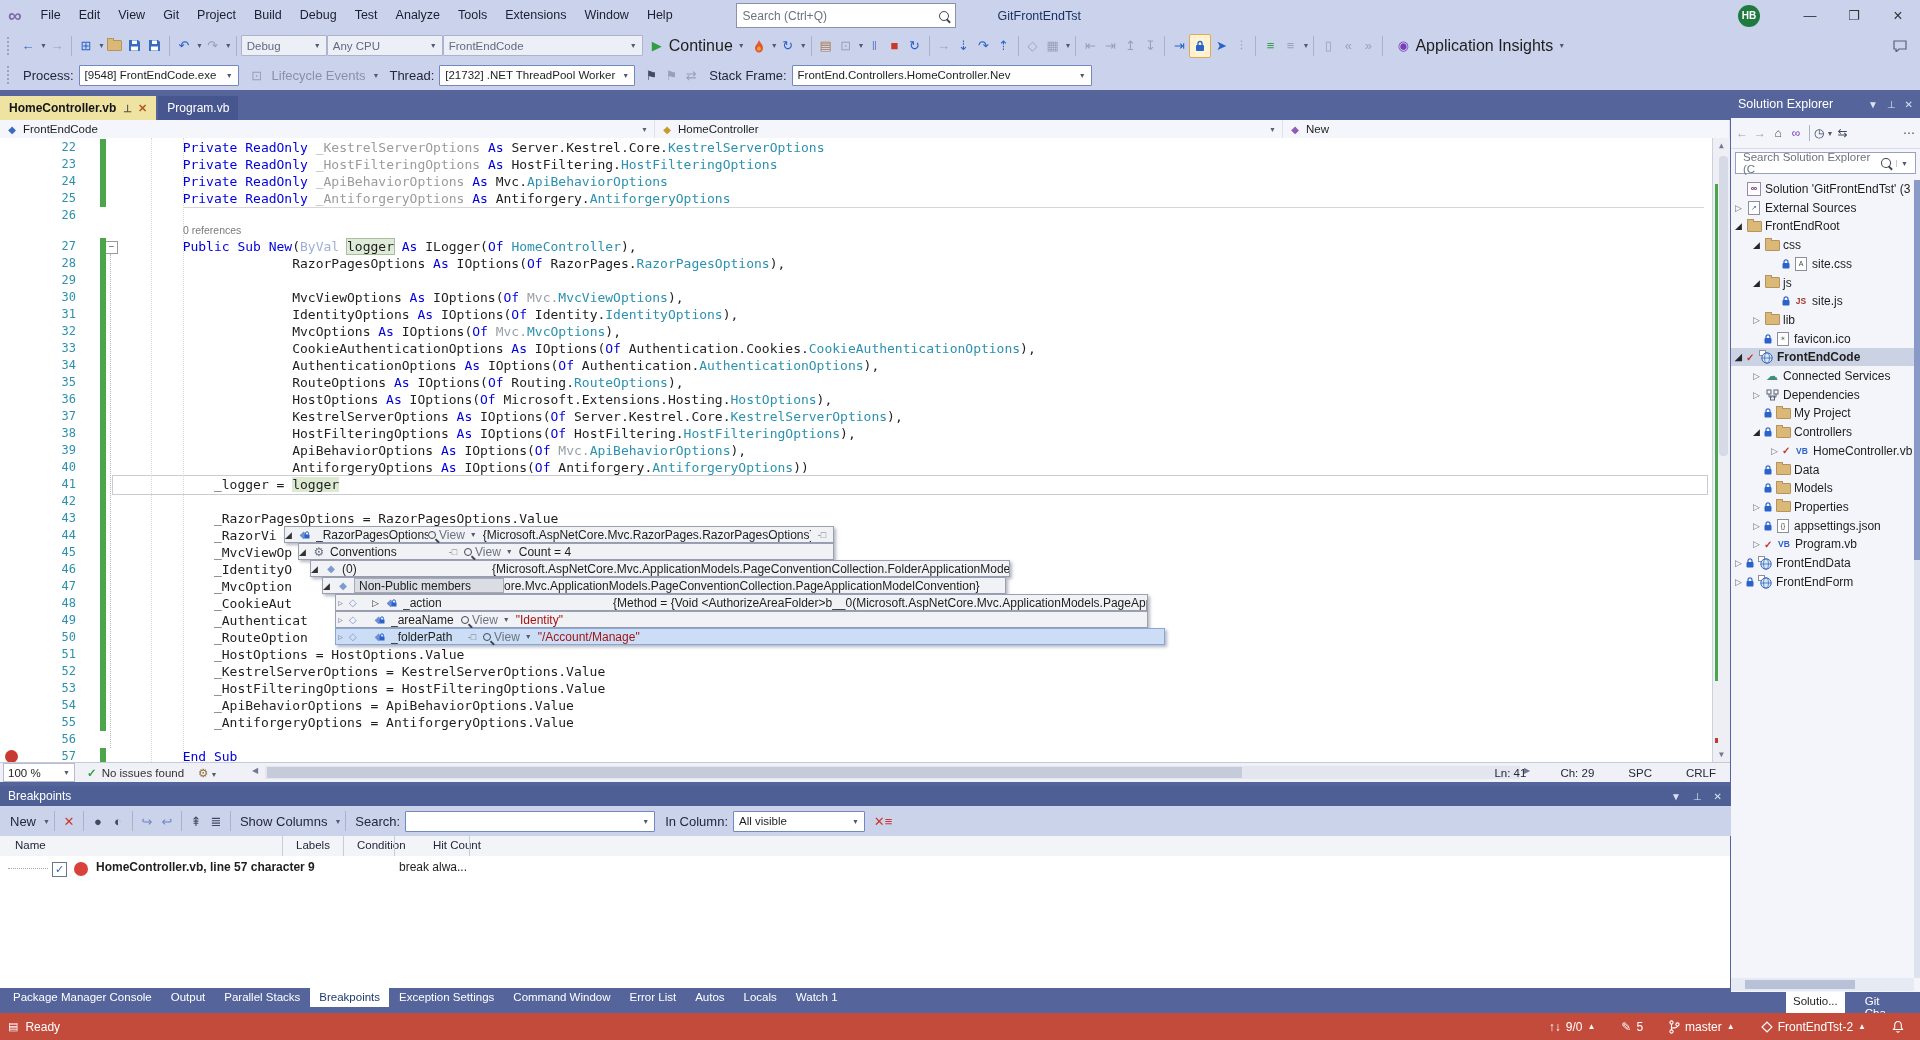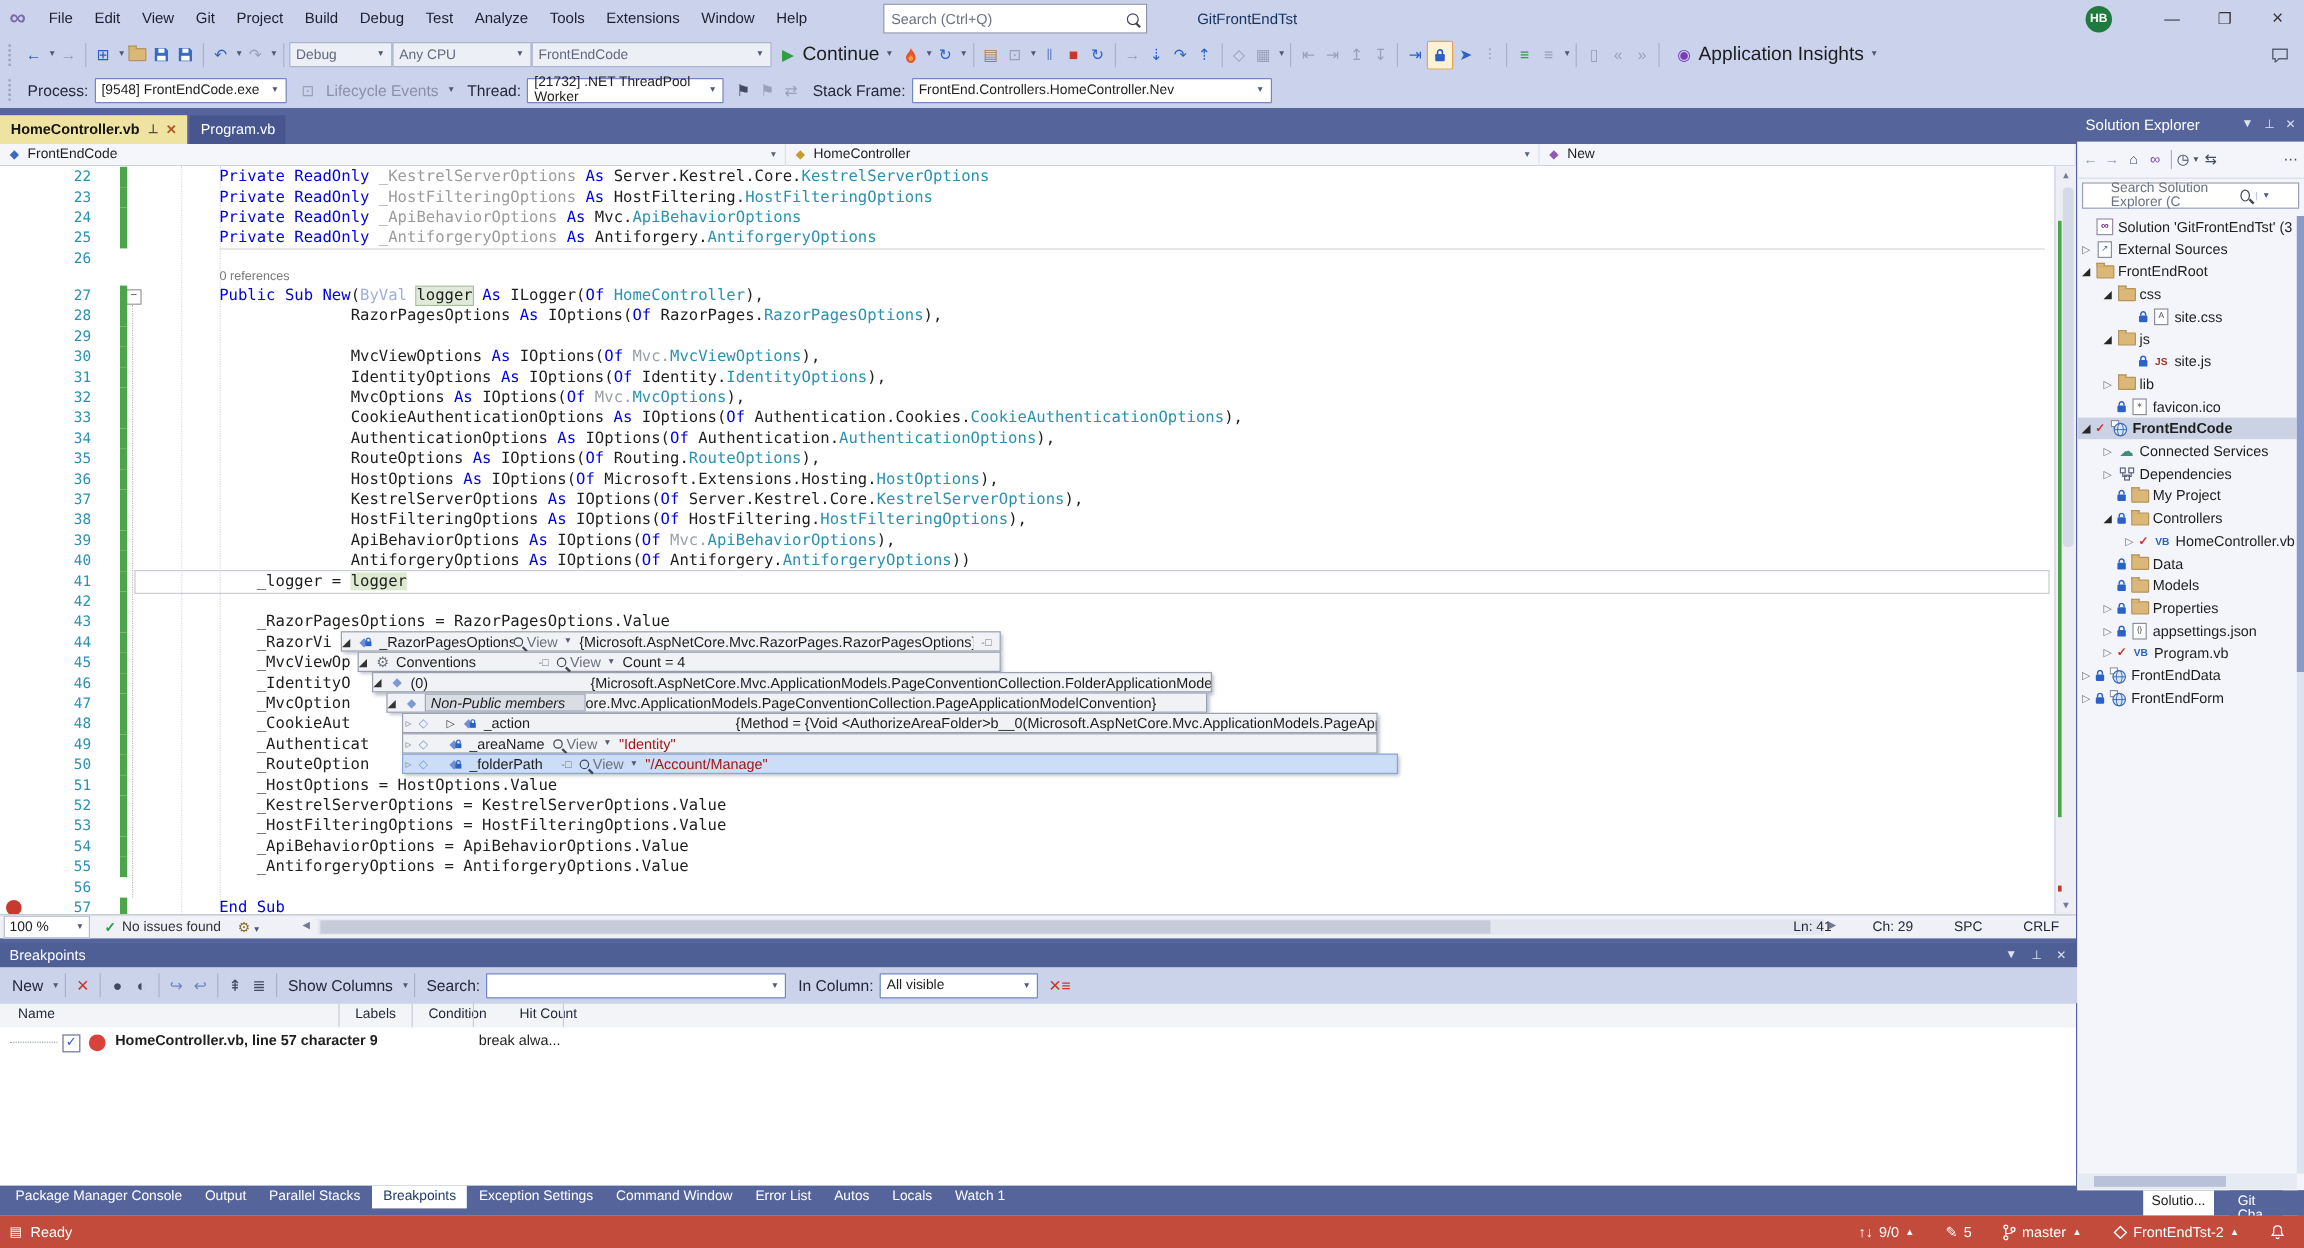--- a/index.html
+++ b/index.html
@@ -119,21 +119,21 @@
   #bottomtabs{left:4px;top:988px;height:25px;display:flex;align-items:flex-start;gap:1px}
   .btab{padding:3px 9px 4px;font-size:11.5px;color:#fff}
   .btab.active{background:#fff;color:#1e3a6d}
   
   #se-bg{left:1731px;top:118px;width:189px;height:874px;background:#F3F5FA}
   #se-title{left:1731px;top:90px;width:189px;height:28px;color:#fff;font-size:12.5px;display:flex;align-items:center;padding:0 7px;box-sizing:border-box}
   #se-title .ticons{margin-left:auto;display:flex;gap:9px;font-size:10px;color:#dce2f2}
   #se-toolbar{left:1731px;top:118px;width:189px;height:30px;display:flex;align-items:center;padding-left:2px;border-bottom:1px solid #d8dcea}
   #se-toolbar .g{min-width:18px;height:20px;font-size:12px}
   #se-search{left:1735px;top:152px;width:181px;height:22px;background:#fff;border:1px solid #98a1bd;display:flex;align-items:center;
-             padding:0 23px;font-size:11.5px;color:#6b7280;box-sizing:border-box}
+             padding:0 7px;font-size:11.5px;color:#6b7280;box-sizing:border-box}
   #se-search .mag{margin-left:auto}
   #se-search .dd{border-left:1px solid #c4cad8;padding-left:4px;margin-left:5px}
   #setree{left:1731px;top:180px;width:183px;height:798px;overflow:hidden}
   .trow{position:absolute;left:0;width:100%;height:18px;display:flex;align-items:center;font-size:12px;white-space:nowrap;overflow:hidden}
   .trow.sel{background:#CBD2E4;font-weight:bold}
   .texp{width:11px;font-size:9px;color:#707070;flex:none}
   .texp.open{color:#262626}
   .tchk{color:#C4322B;font-weight:bold;font-size:10px;width:12px;flex:none}
   .tlock{width:11px;flex:none;display:inline-flex}
   .tico{width:16px;flex:none;display:inline-flex;align-items:center;justify-content:center;margin-right:3px}
@@ -303,21 +303,21 @@
   <span class="grip"></span>
   <span class="lbl">Process:</span>
   <div class="combo white" style="width:160px">
     <span>[9548] FrontEndCode.exe</span>
       <span class="cdd dd" style="margin-left:auto">▼</span>
   </div>
   <span class="g gray" style="margin-left:8px">⊡</span>
   <span class="lbl gray">Lifecycle Events</span>
   <span class="dd">▼</span>
   <span class="lbl" style="margin-left:10px">Thread:</span>
-  <div class="combo white" style="width:164px">
+  <div class="combo white" style="width:196px">
     <span>[21732] .NET ThreadPool Worker</span>
       <span class="cdd dd" style="margin-left:auto">▼</span>
   </div>
   <span class="g dark" style="margin-left:6px">⚑</span>
   <span class="g gray">⚑</span>
   <span class="g gray">⇄</span>
   <span class="lbl" style="margin-left:8px">Stack Frame:</span>
   <div class="combo white" style="width:300px">
     <span>FrontEnd.Controllers.HomeController.Nev</span>
       <span class="cdd dd" style="margin-left:auto">▼</span>
@@ -583,21 +583,21 @@
           <span class="dmnd">◆</span>
         </span>
         <span class="nm" style="width: 150px;">(0)</span>
         <span class="val">{Microsoft.AspNetCore.Mvc.ApplicationModels.PageConventionCollection.FolderApplicationModelConvention}</span>
       </div>
       <div class="tip" style="left: 322px; top: 439px; width: 684px;">
         <span class="exp">◢</span>
         <span class="tico">
           <span class="dmnd">◆</span>
         </span>
-        <span class="nm nmbox" style="width: 134px; font-style: italic;">Non-Public members</span>
+        <span class="nm nmbox" style="width: 150px;">Non-Public members</span>
         <span class="val">ore.Mvc.ApplicationModels.PageConventionCollection.PageApplicationModelConvention}</span>
       </div>
       <div class="tip" style="left: 335px; top: 456px; width: 813px;">
         <span class="stub">
           <span>▹</span>
           <span class="dmnd">◇</span>
         </span>
         <span class="exp">▷</span>
         <span class="tico">
           <span style="color:#6F8FD2;font-size:10px">◆</span>

